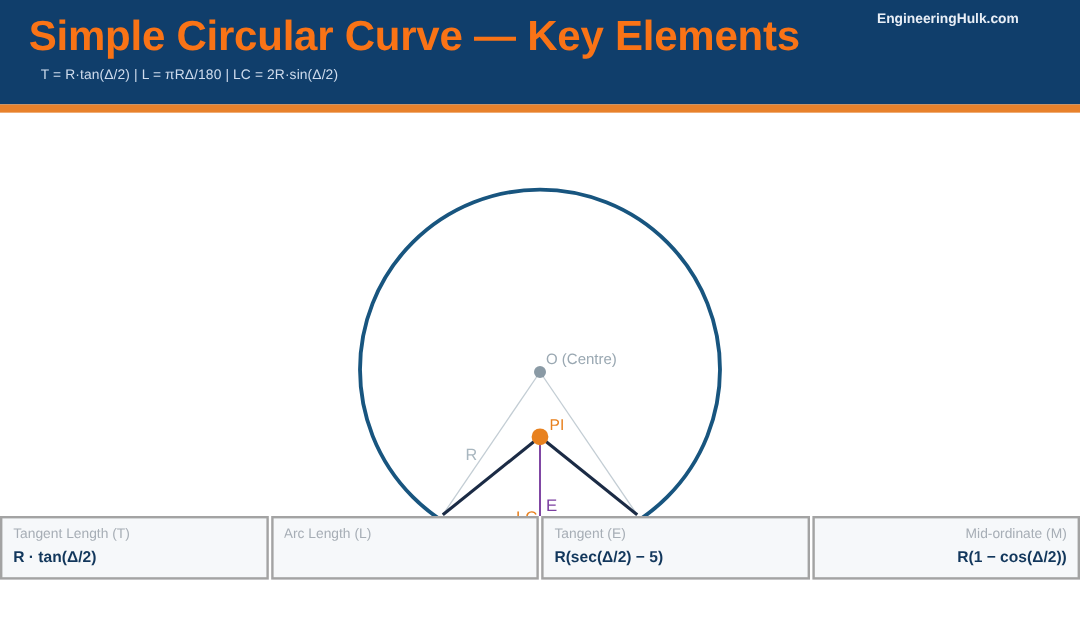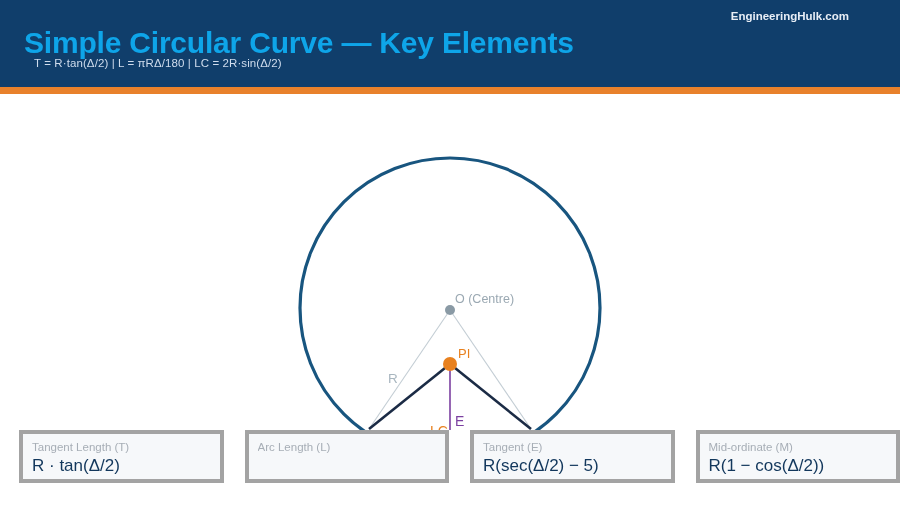--- a/index.html
+++ b/index.html
@@ -20,24 +20,24 @@
     position: absolute;
     left: 0; top: 0;
     width: 900px;
     height: 87px;
     background: #103e6b;
     box-sizing: border-box;
   }
   .header-title {
     position: absolute;
     left: 24px;
-    top: 26px;
-    font-size: 30px;
+    top: 11px;
+    font-size: 35px;
     font-weight: bold;
-    color: #0ea5e9;
+    color: #f97316;
     letter-spacing: -0.2px;
     white-space: nowrap;
   }
   .header-subtitle {
     position: absolute;
     left: 34px;
     top: 57px;
     font-size: 11.5px;
     color: #cfdced;
     white-space: nowrap;
@@ -82,39 +82,38 @@
     left: 0;
     top: 430px;
     width: 900px;
     height: 53px;
     display: flex;
     gap: 0px;
   }
   .card {
     flex: 1 1 0;
     background: #f6f8fa;
-    border: 4px solid #a3a3a3;
+    border: 2px solid #a3a3a3;
     box-sizing: border-box;
     padding: 6px 9px 5px 9px;
     margin-right: 2px;
     min-width: 0;
     position: relative;
-    margin-left: 19px;
   }
-  .card:last-child { margin-right: 0; }
+  .card:last-child { margin-right: 0; text-align: right; }
   .card-label {
     font-size: 11.5px;
     color: #a7aeb6;
     line-height: 15px;
     white-space: nowrap;
     overflow: hidden;
   }
   .card-formula {
-    font-size: 17px;
-    font-weight: normal;
+    font-size: 13px;
+    font-weight: bold;
     color: #12375c;
     line-height: 18px;
     margin-top: 2px;
     white-space: nowrap;
     overflow: hidden;
   }
 
   
   .lbl { font-family: "Liberation Sans", sans-serif; }
 </style>

